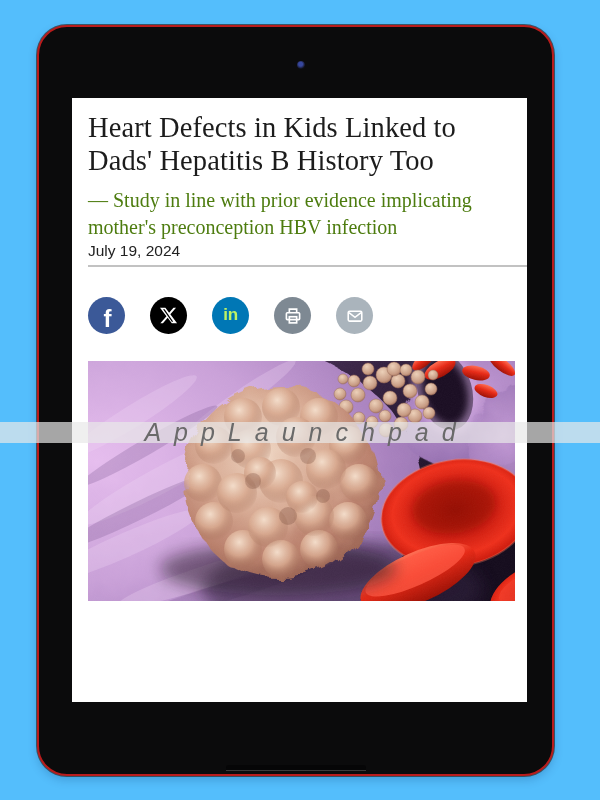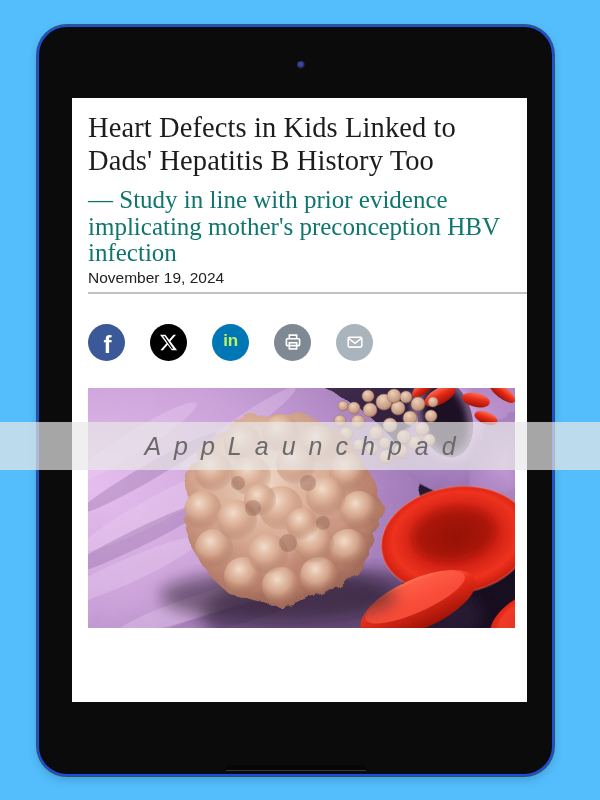--- a/index.html
+++ b/index.html
@@ -2,21 +2,21 @@
 <html><head>
 <meta charset="utf-8">
 <style>
   html,body{margin:0;padding:0;}
   body{width:600px;height:800px;font-family:"Liberation Sans",sans-serif;}
   .stage{position:relative;width:600px;height:800px;background:#54befc;overflow:hidden;}
 
   
   .tablet{
     position:absolute;left:37px;top:25px;width:517px;height:751px;
-    background:#0b0b0c;border:2px solid #1d4ed8;border-radius:30px;
+    background:#0b0b0c;border:2px solid #b91c1c;border-radius:30px;
     box-shadow:0 0 0 1px rgba(45,45,45,.7), 0 4px 10px rgba(0,40,90,.22);
     box-sizing:border-box;
   }
   .camera{
     position:absolute;left:258px;top:34px;width:8px;height:8px;border-radius:50%;
     background:radial-gradient(circle at 45% 40%, #37479e 0 30%, #10101a 70%);
   }
   .notch{
     position:absolute;bottom:3px;left:50%;transform:translateX(-50%);
     width:140px;height:5px;background:#060607;border-bottom:1px solid #3c3c3c;
@@ -31,21 +31,21 @@
 
   .headline{
     margin:13px 12px 0 16px;
     font-family:"Liberation Serif","DejaVu Serif",serif;
     font-weight:400;font-size:28.5px;line-height:33px;color:#1c1c1c;
     letter-spacing:.1px;
   }
   .subhead{
     margin:10px 14px 0 16px;
     font-family:"Liberation Serif","DejaVu Serif",serif;
-    font-weight:400;font-size:25px;line-height:26.5px;color:#0f766e;
+    font-weight:400;font-size:20px;line-height:26.5px;color:#4d7c0f;
   }
   .byline{
     margin:29px 12px 0 16px;
     font-size:15.5px;line-height:21px;color:#333;
   }
   .byline a{color:#2878be;text-decoration:none;}
   .date{margin:0 12px 0 16px;font-size:15.5px;line-height:21px;color:#222;}
   .divider{margin:4px 0 0 16px;border-bottom:2px solid #c2c2c2;}
 
   
@@ -64,21 +64,21 @@
   .social.li span{color:#bef264;font-weight:bold;font-size:17px;letter-spacing:-.3px;transform:translateY(-1px);}
   .social.pr{background:#7e8993;}
   .social.em{background:#aab4bc;}
 
   
   .hero{margin:27px 0 0 16px;width:427px;height:240px;}
   .hero svg{display:block;width:427px;height:240px;}
 
   
   .watermark{
-    position:absolute;left:0;top:422px;width:600px;height:48px;
+    position:absolute;left:0;top:422px;width:600px;height:21px;
     background:rgba(232,232,232,.7);
     display:flex;align-items:center;justify-content:center;z-index:50;
   }
   .watermark span{
     font-style:italic;font-size:25px;color:#6a6a6a;
     letter-spacing:13px;text-indent:13px;white-space:nowrap;
   }
 </style>
 </head>
 <body>
@@ -88,21 +88,21 @@
   <div class="tablet">
     <div class="camera"></div>
 
     <div class="screen">
 
       <h1 class="headline">Heart Defects in Kids Linked to Dads' Hepatitis B History Too</h1>
 
       <p class="subhead">— Study in line with prior evidence implicating mother's preconception HBV infection</p>
 
 
-      <p class="date">November 19, 2024</p>
+      <p class="date">July 19, 2024</p>
 
       <div class="divider"></div>
 
       <div class="social-row">
         <div class="social fb">
           <span>f</span>
         </div>
         <div class="social xx">
           <svg width="19" height="19" viewBox="0 0 24 24">
             <path fill="#fff" d="M18.244 2.25h3.308l-7.227 8.26 8.502 11.24H16.17l-5.214-6.817L4.99 21.75H1.68l7.73-8.835L1.254 2.25H8.08l4.713 6.231zM16.17 19.77h1.833L7.084 4.126H5.117z"></path>

